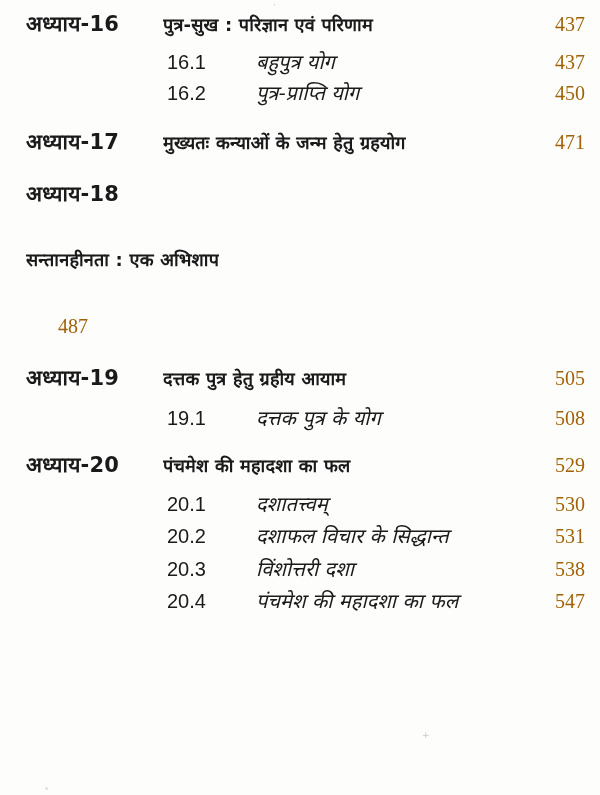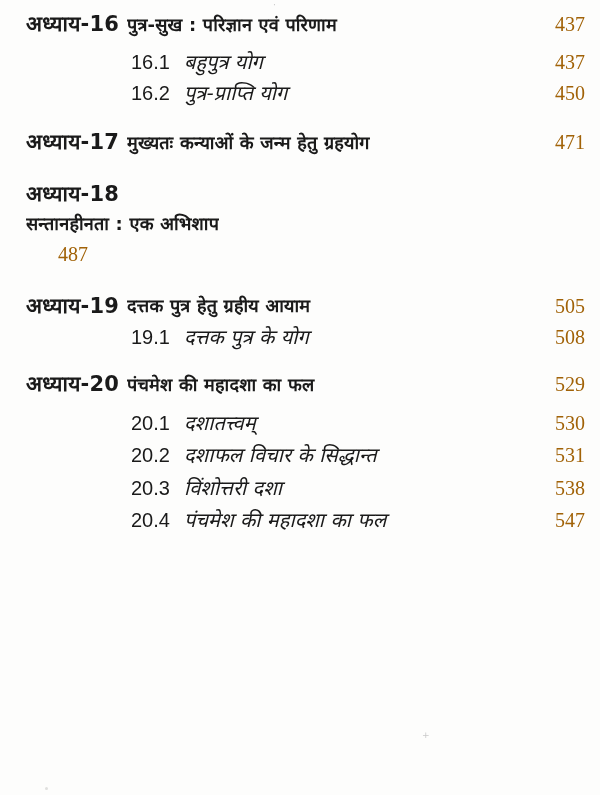--- a/index.html
+++ b/index.html
@@ -18,20 +18,21 @@
     background: #fdfdfc;
     color: #1a1a1a;
     padding: 9px 15px 0 26px;
     font-family: "DejaVu Sans", sans-serif;
   }
   .row {
     display: flex;
     align-items: baseline;
     line-height: 30px;
     white-space: nowrap;
+    gap: 36px;
   }
   .col-label {
     flex: none;
     width: 101px;
     font-weight: 700;
     font-size: 21px;
     letter-spacing: 0.2px;
   }
   .col-spacer {
     flex: none;
@@ -66,22 +67,22 @@
     font-family: "Liberation Serif", "DejaVu Serif", serif;
     font-size: 20px;
     color: #a16207;
   }
   
   .r0  { margin-top: 0; }
   .r1  { margin-top: 7px; }
   .r2  { margin-top: 1px; }
   .r3  { margin-top: 19px; }
   .r4  { margin-top: 21px; flex-direction: column; }
-  .r5  { margin-top: 22px; align-items: center; }
-  .r6  { margin-top: 1px; }
+  .r5  { margin-top: 22px; }
+  .r6  { margin-top: 9px; }
   .r7  { margin-top: 17px; }
   .r8  { margin-top: 8px; }
   .r9  { margin-top: 2px; }
   .r10 { margin-top: 3px; }
   .r11 { margin-top: 2px; }
   
   .speck {
     position: absolute;
     color: #c9c9c9;
     font-size: 9px;

